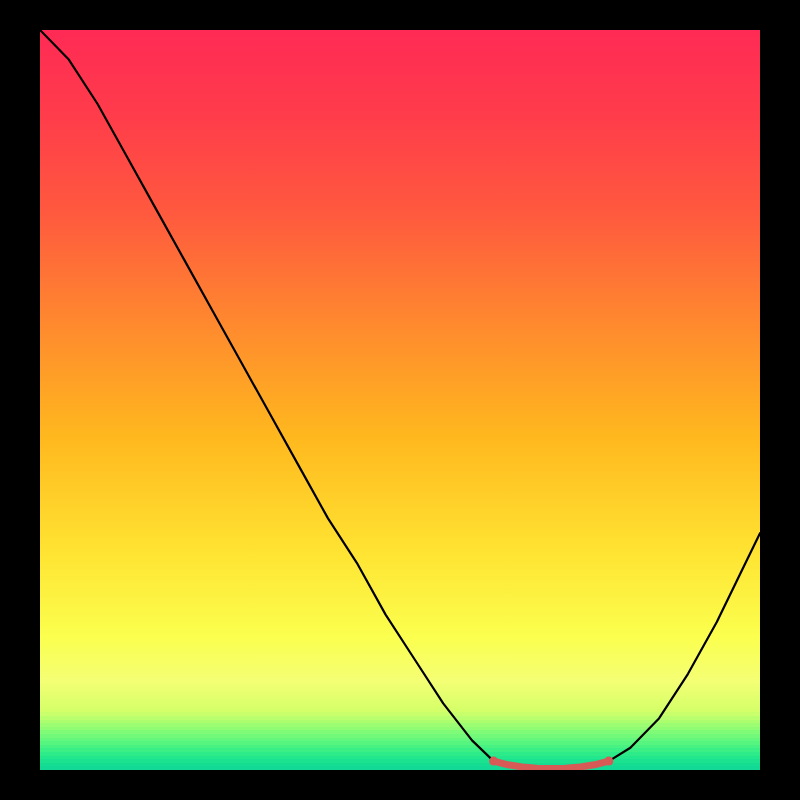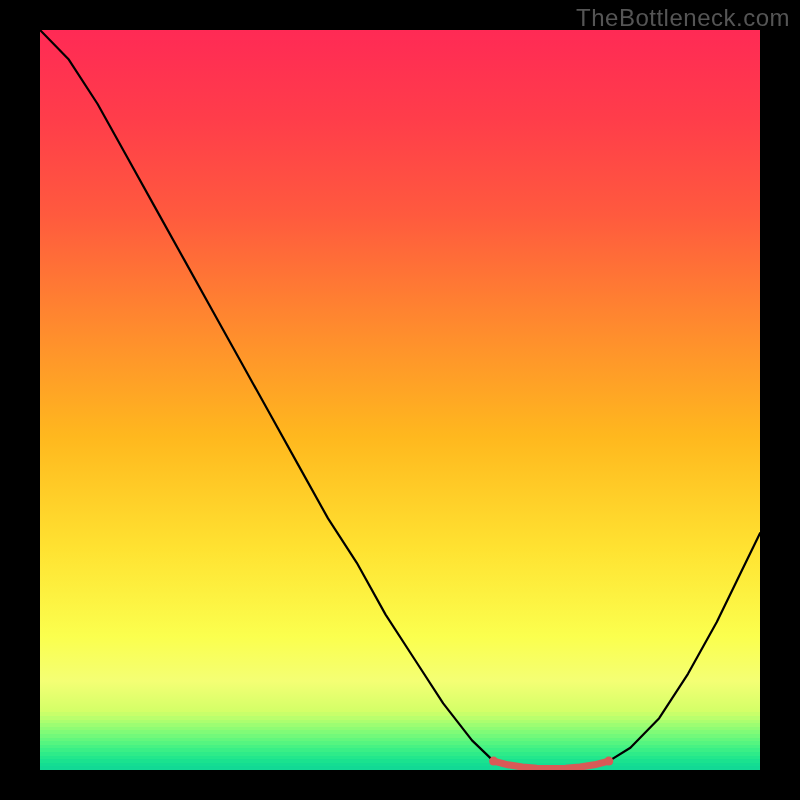--- a/index.html
+++ b/index.html
@@ -42,21 +42,20 @@
     left: 0; top: 0;
     width: 100%;
     height: 100%;
     overflow: visible;
   }
 </style>
 </head>
 <body>
 
 <div class="frame">
-  <div class="watermark">TheBottleneck.com</div>
   <div class="plot-area">
     <div class="gradient" id="gradient" style="background: linear-gradient(rgb(255, 42, 85) 0%, rgb(255, 61, 74) 12%, rgb(255, 90, 62) 25%, rgb(255, 138, 46) 40%, rgb(255, 184, 30) 55%, rgb(255, 226, 49) 70%, rgb(251, 255, 78) 82%, rgb(244, 255, 116) 88%, rgb(212, 255, 104) 92%);"></div>
     <div class="green-bands" id="greenBands" style="height: 57.6px;">
         <div class="band" style="height: 3.6px; background: rgb(200, 255, 106);"></div>
         <div class="band" style="height: 3.6px; background: rgb(186, 255, 109);"></div>
         <div class="band" style="height: 3.6px; background: rgb(172, 254, 111);"></div>
         <div class="band" style="height: 3.6px; background: rgb(157, 253, 114);"></div>
         <div class="band" style="height: 3.6px; background: rgb(143, 252, 116);"></div>
         <div class="band" style="height: 3.6px; background: rgb(128, 251, 119);"></div>
         <div class="band" style="height: 3.6px; background: rgb(114, 249, 122);"></div>

